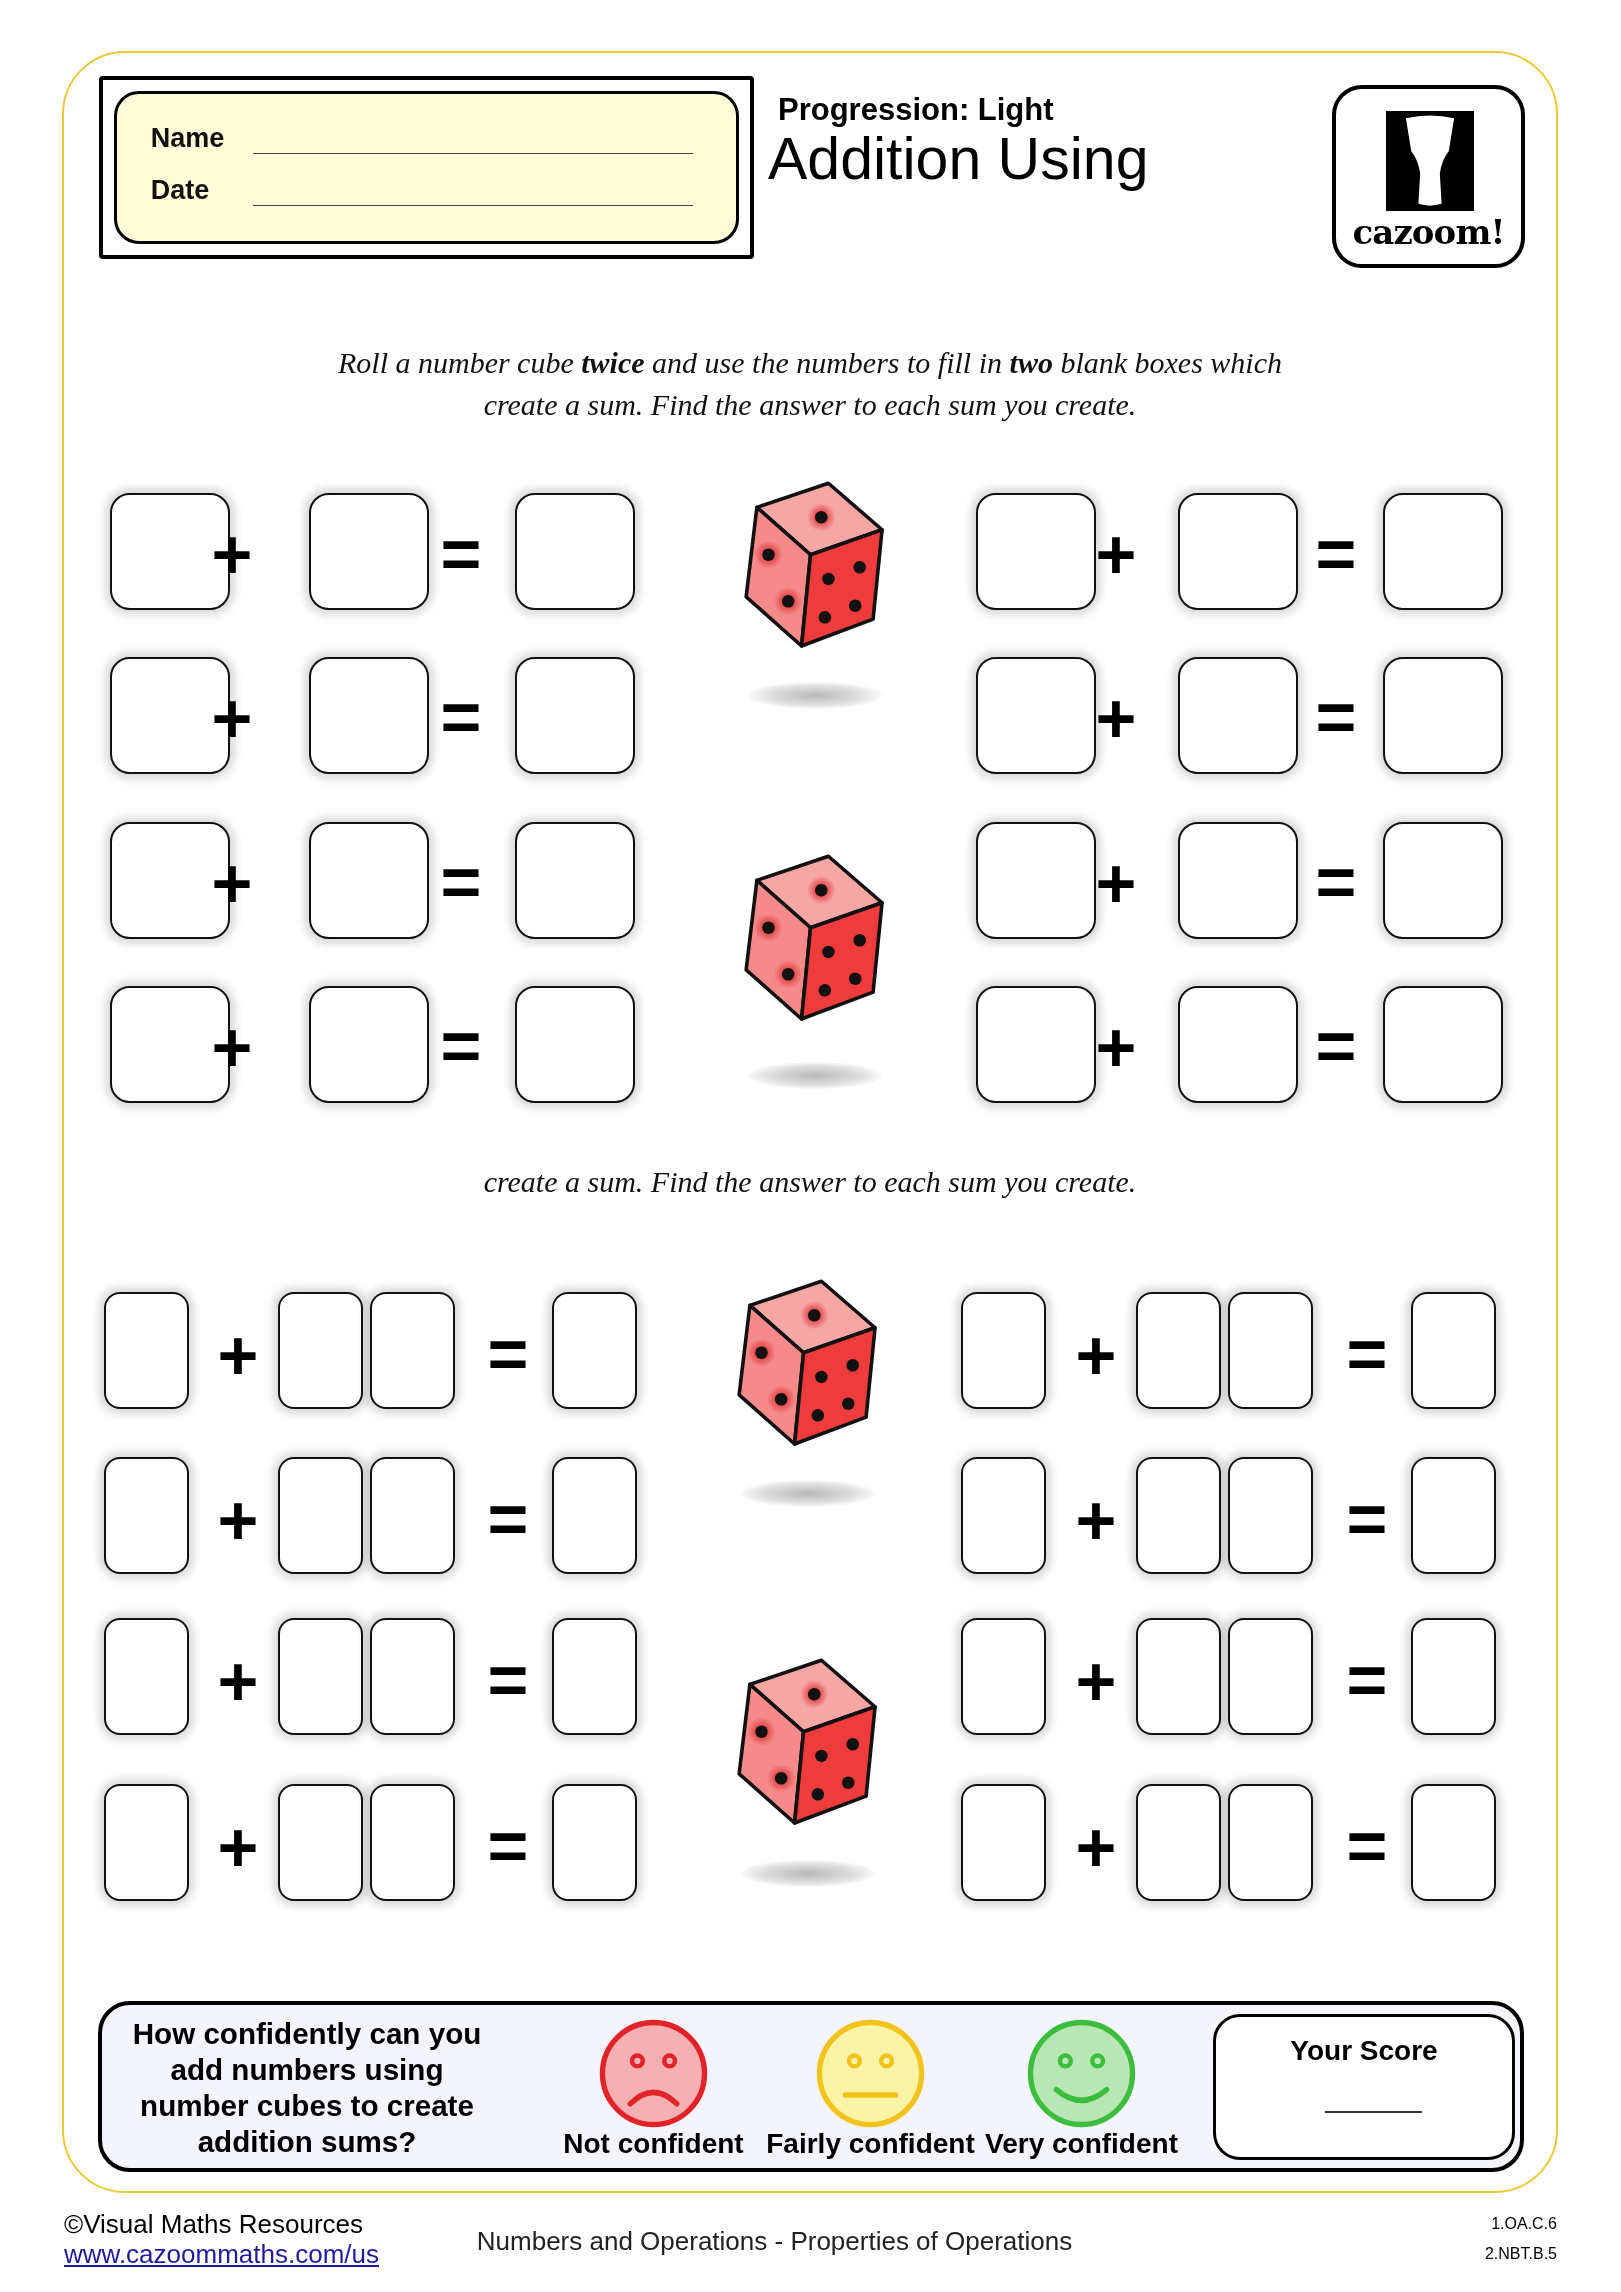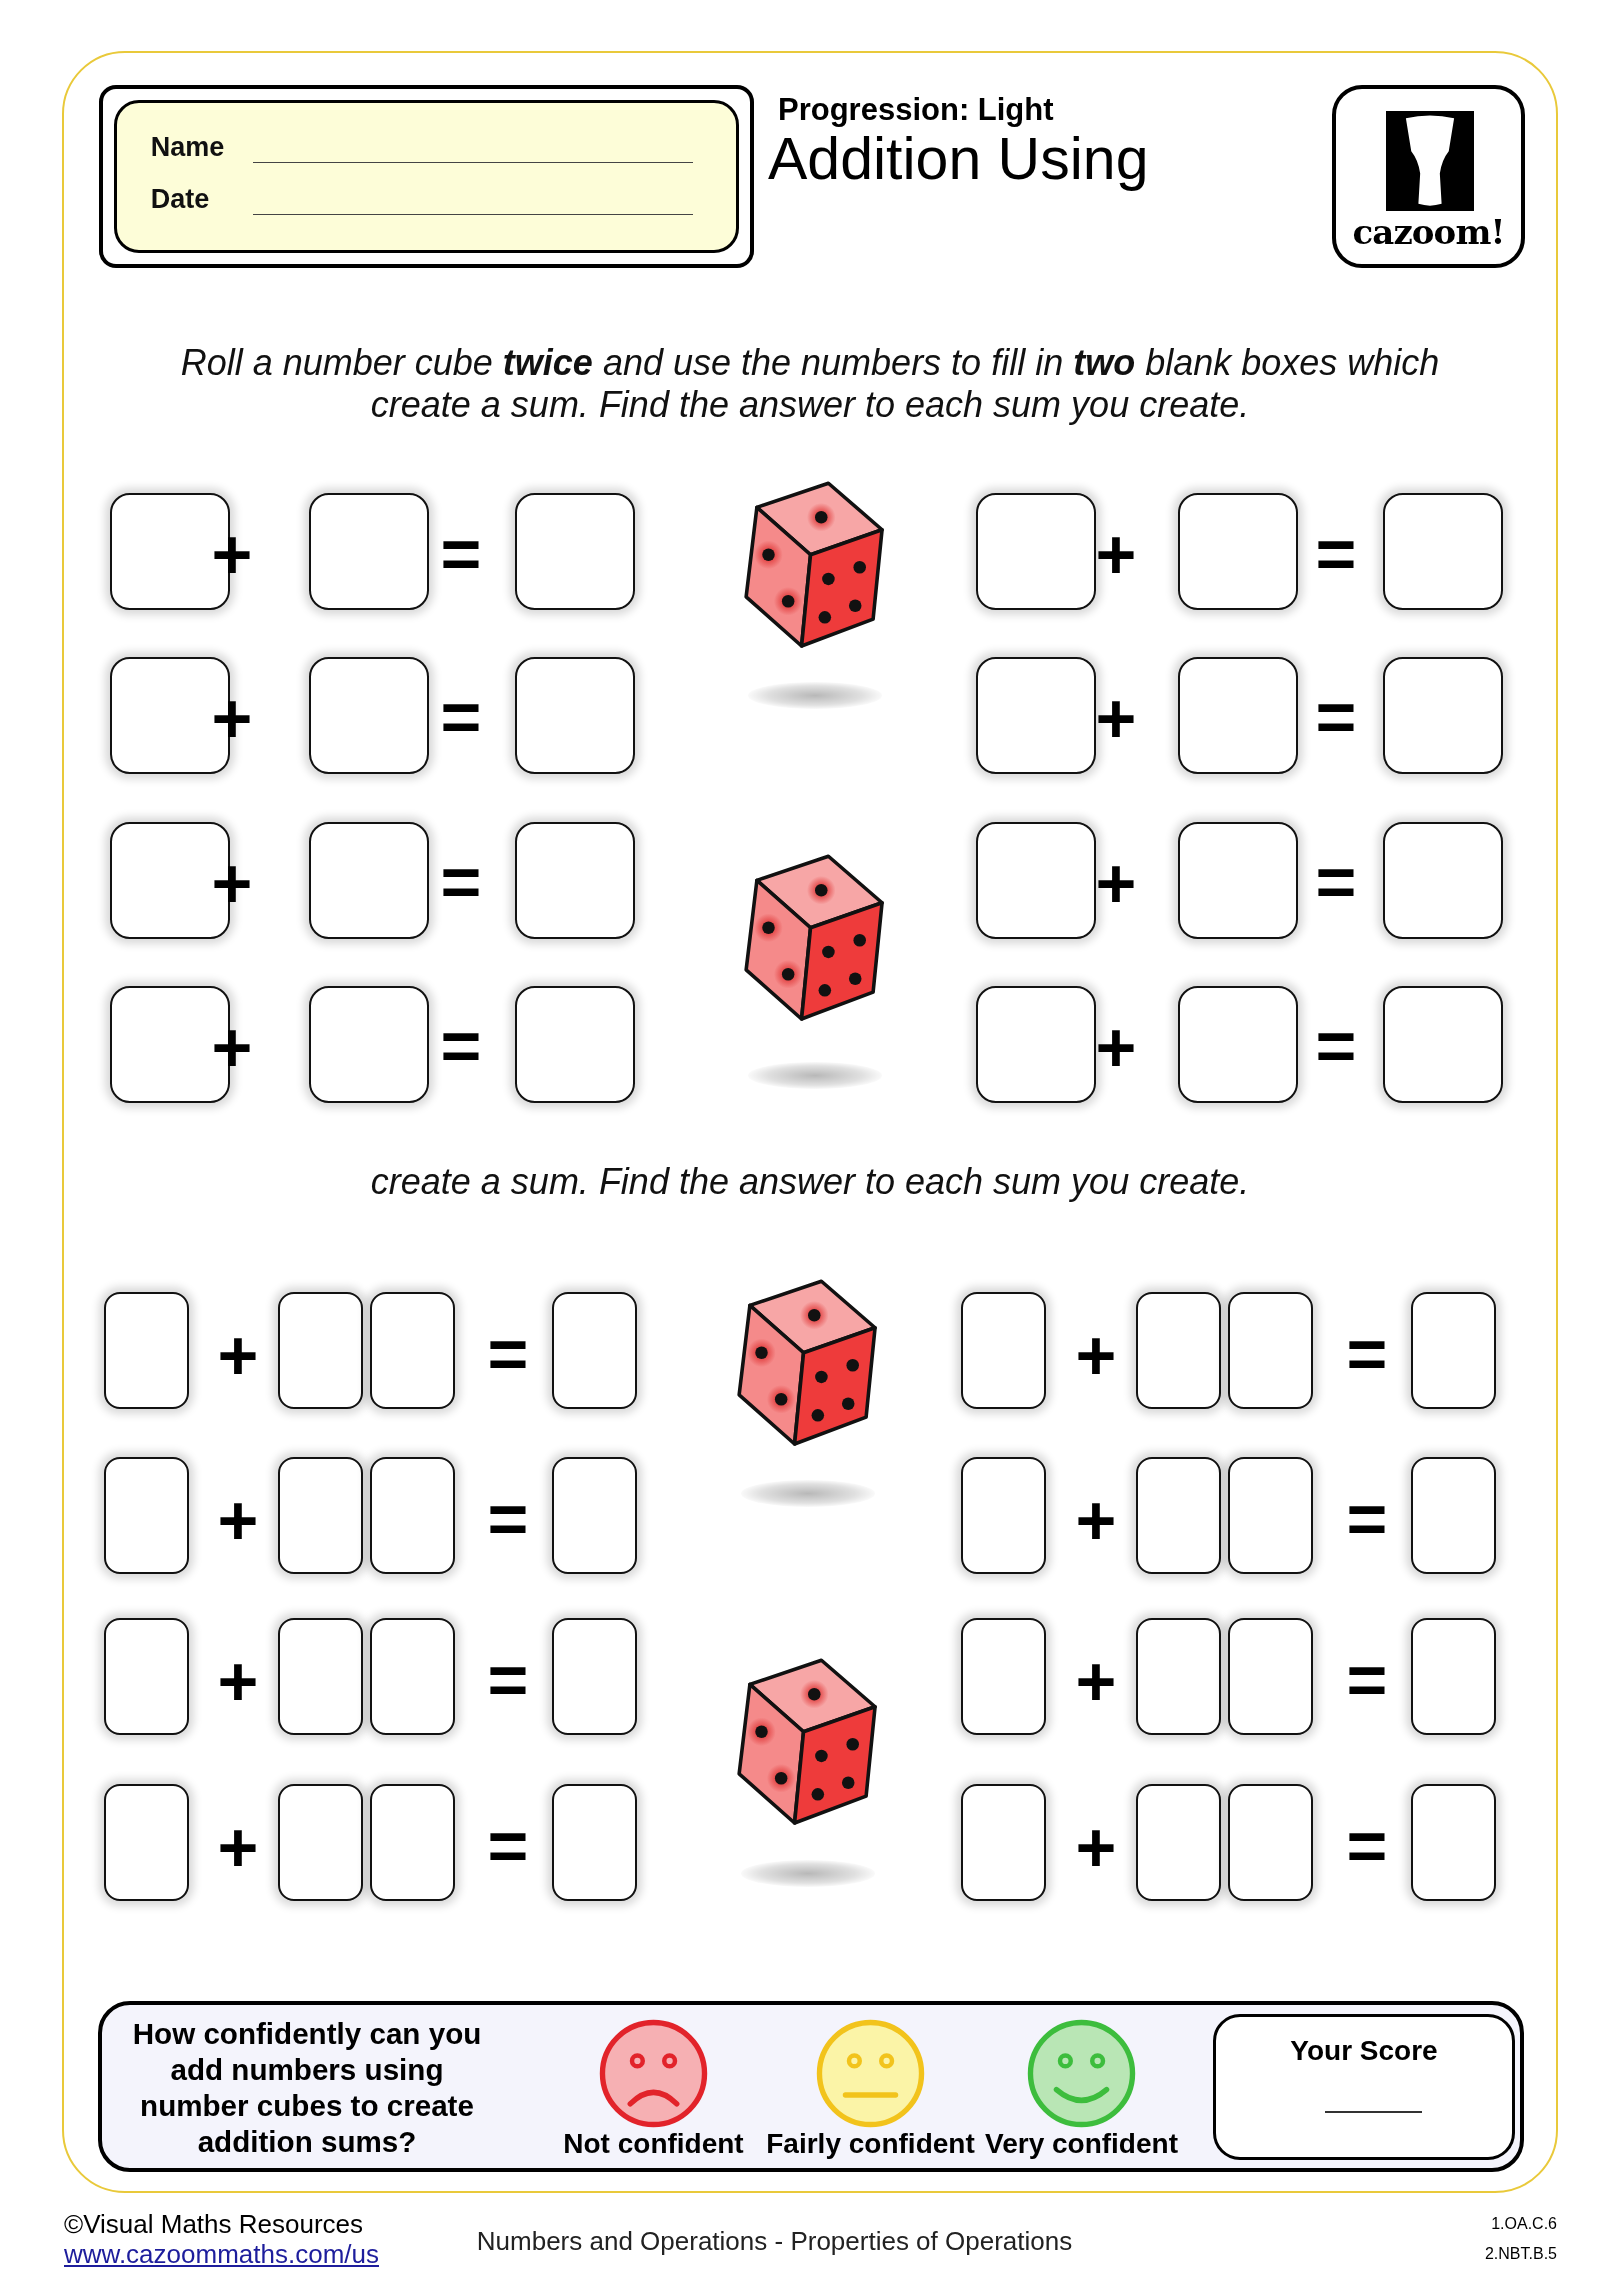--- a/index.html
+++ b/index.html
@@ -1,35 +1,35 @@
 <!DOCTYPE html>
 <html style="font-size:14.3px"><head>
 <meta charset="utf-8">
 <style>
   html, body { margin:0; padding:0; background:#ffffff; }
   body { width:1621px; height:2293px; position:relative; overflow:hidden;
          font-family:"Liberation Sans", sans-serif; color:#000; }
   .abs { position:absolute; }
   .page-border { left:62px; top:51px; width:1496px; height:2142px; border:2.7px solid #e9c93a;
          border-radius:63px; box-sizing:border-box; }
-  .name-outer { left:99px; top:85px; width:655px; height:183px; border:4.5px solid #000;
-         border-radius:17px; box-sizing:border-box; background:#fff; }
+  .name-outer { left:99px; top:76px; width:655px; height:183px; border:4.5px solid #000;
+         border-radius:4px; box-sizing:border-box; background:#fff; }
   .name-inner { position:absolute; left:10.7px; top:10.7px; right:10.7px; bottom:10.7px; border:3.6px solid #000;
          border-radius:25px; background:#fdfdd8; }
   .field-label { position:absolute; font-size:27px; font-weight:bold; color:#111; }
   .field-line { position:absolute; height:1.8px; background:#444; }
   .prog { left:778px; top:92px; font-size:31px; font-weight:bold; }
   .title { left:768px; top:127px; font-size:59px; font-weight:normal; line-height:64px; }
   .logo { left:1332px; top:85px; width:193px; height:183px; border:4.5px solid #000; border-radius:30px;
           box-sizing:border-box; background:#fff; }
   .logo-square { position:absolute; left:50px; top:21.5px; width:88px; height:100px; background:#000; }
   .logo-text { position:absolute; left:0; right:0; bottom:12.5px; text-align:center;
           font-family:"DejaVu Serif", serif; font-weight:bold; font-size:34px; letter-spacing:-0.9px; }
-  .instr { left:107px; width:1406px; text-align:center; font-family:Liberation Sans, sans-serif;
-           font-style:italic; font-size:36px; line-height:42px; color:#111; }
+  .instr { left:107px; width:1406px; text-align:center; font-family:Liberation Serif, serif;
+           font-style:italic; font-size:30px; line-height:42px; color:#111; }
   .instr b { font-weight:bold; }
   .box { position:absolute; border:2.7px solid #111; border-radius:19.7px; background:#fff;
          box-shadow:0 0 9px 4.5px rgba(0,0,0,0.15); box-sizing:border-box; }
   .sym { position:absolute; font-size:70px; font-weight:bold; line-height:1; color:#000; text-align:center; width:54px; }
   .shadow { position:absolute; width:134px; height:27px; border-radius:50%;
             background:radial-gradient(ellipse at center, rgba(0,0,0,0.28) 0%, rgba(0,0,0,0.12) 50%, rgba(0,0,0,0) 75%); }
   .conf { left:98px; top:2001px; width:1426px; height:171px; border:4.5px solid #000; border-radius:32px;
           box-sizing:border-box; background:#f4f4fc; }
   .conf-q { position:absolute; left:12.5px; top:10.7px; width:385px; text-align:center; font-size:29.6px;
             font-weight:bold; line-height:36px; }

